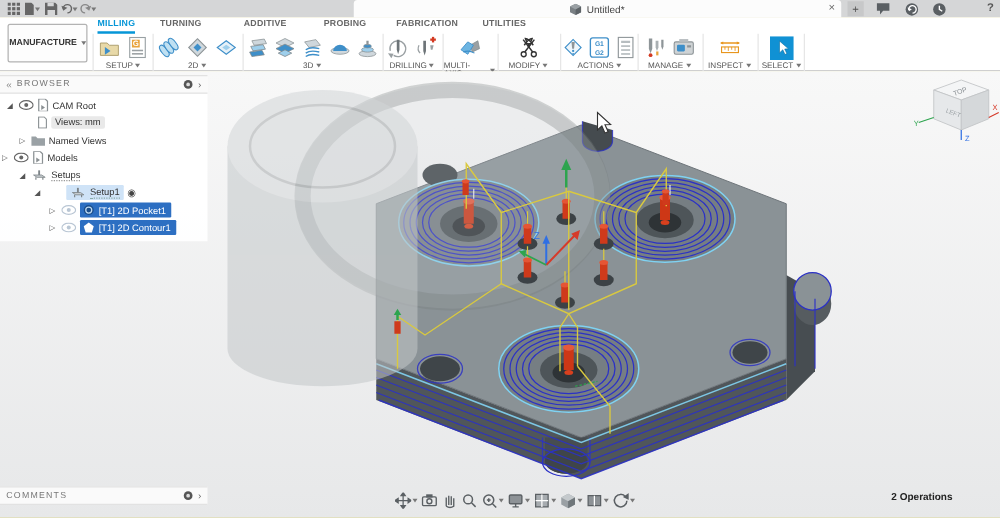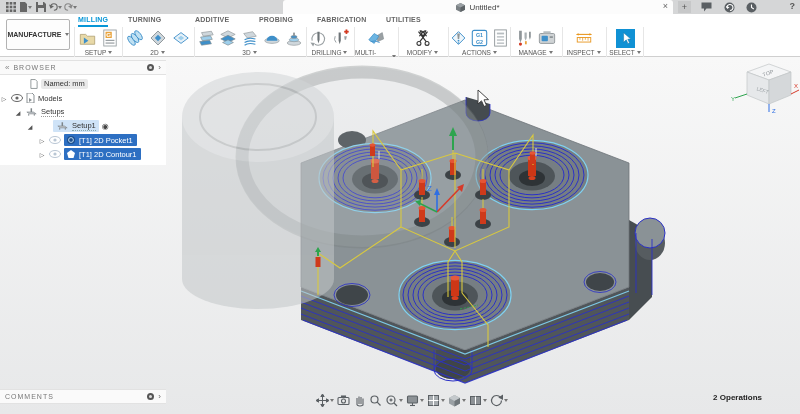--- a/index.html
+++ b/index.html
@@ -579,25 +579,44 @@
   </div>
 
   <div id="browser" class="panel" style="top:60px">
     <div class="phead">
       <span class="larr">«</span>
       <span class="ptitle">BROWSER</span>
       <span class="dotc"></span>
       <span class="chev">›</span>
     </div>
     <div style="padding:2px 0 4px 0">
+      <div class="trow" style="padding-left:4px">
+        <span class="tarr">◢</span>
+        <svg width="12" height="8" viewBox="0 0 12 8">
+            <ellipse cx="6" cy="4" rx="5.5" ry="3.5" fill="none" stroke="#666"></ellipse>
+            <circle cx="6" cy="4" r="1.6" fill="#666"></circle>
+          </svg>
+        <svg width="9" height="10" viewBox="0 0 9 10">
+            <path d="M1 0h5l2 2v8H1z" fill="#fff" stroke="#8a9093"></path>
+            <path d="M3 5l3 2-3 2z" fill="#8a9093"></path>
+          </svg>
+        <span>CAM Root</span>
+      </div>
       <div class="trow" style="padding-left:30px">
         <svg width="8" height="10" viewBox="0 0 9 10">
             <path d="M1 0h5l2 2v8H1z" fill="#fff" stroke="#8a9093"></path>
           </svg>
-        <span class="pill">Named: mm</span>
+        <span class="pill">Views: mm</span>
+      </div>
+      <div class="trow" style="padding-left:14px">
+        <span class="tarr">▷</span>
+        <svg width="11" height="9" viewBox="0 0 12 9">
+            <path d="M0 1h4l1.5 1.5H12V9H0z" fill="#9aa1a5"></path>
+          </svg>
+        <span>Named Views</span>
       </div>
       <div class="trow" style="">
         <span class="tarr">▷</span>
         <svg width="12" height="8" viewBox="0 0 12 8">
             <ellipse cx="6" cy="4" rx="5.5" ry="3.5" fill="none" stroke="#666"></ellipse>
             <circle cx="6" cy="4" r="1.6" fill="#666"></circle>
           </svg>
         <svg width="9" height="10" viewBox="0 0 9 10">
             <path d="M1 0h5l2 2v8H1z" fill="#fff" stroke="#8a9093"></path>
             <path d="M3 5l3 2-3 2z" fill="#8a9093"></path>

